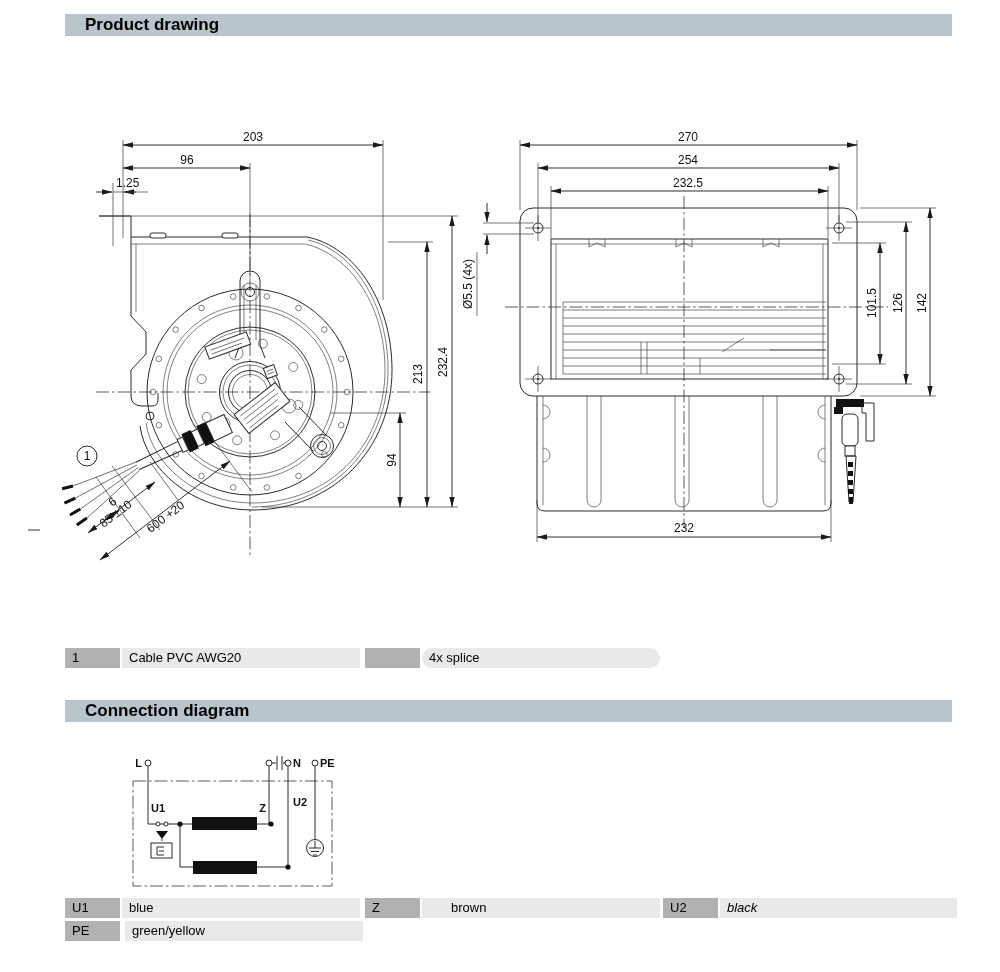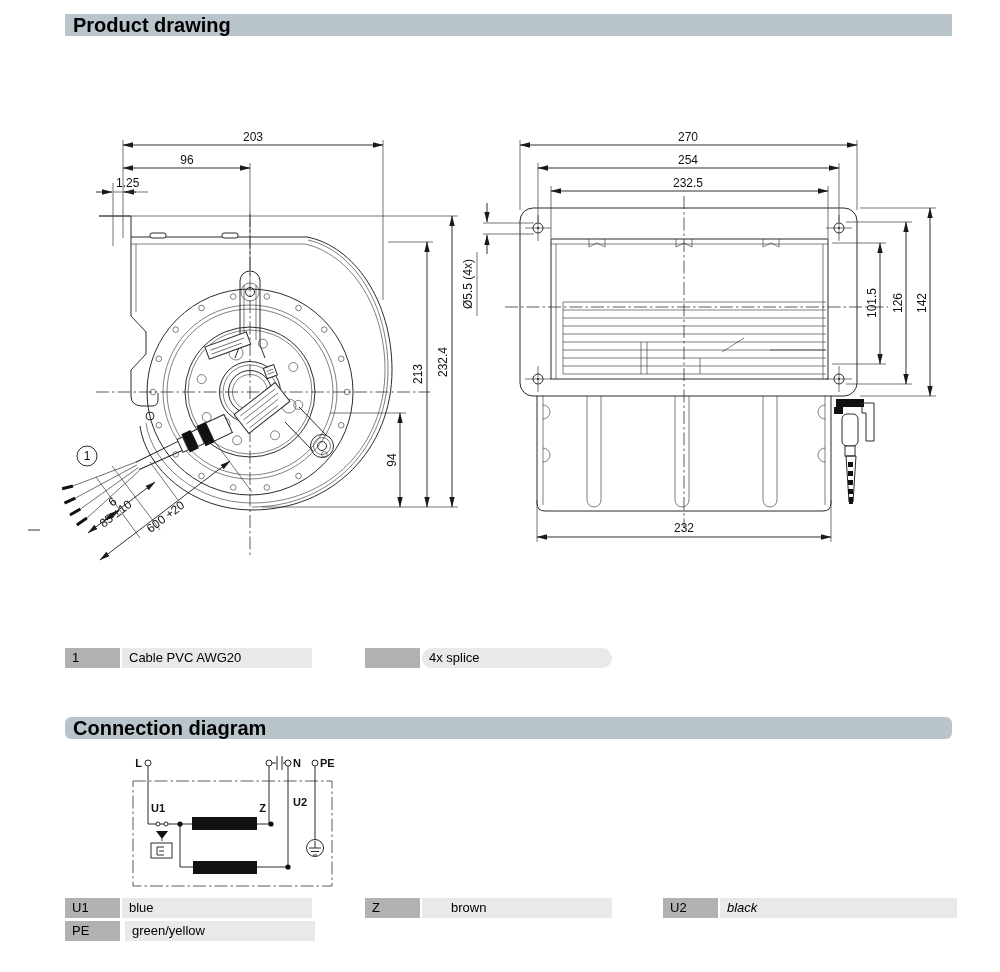--- a/index.html
+++ b/index.html
@@ -1,39 +1,39 @@
 <!DOCTYPE html>
 <html><head>
 <meta charset="utf-8">
 <style>
   html,body{margin:0;padding:0;background:#fff;}
   body{width:1000px;height:972px;position:relative;font-family:"Liberation Sans",sans-serif;color:#000;}
   .hdr{position:absolute;left:65px;width:887px;height:22px;background:#b9c4cb;
-       font-size:20px;font-weight:bold;line-height:22px;padding-left:8px;box-sizing:border-box;}
+       font-size:17px;font-weight:bold;line-height:22px;padding-left:20px;box-sizing:border-box;}
   .tbl{position:absolute;font-size:13px;}
   .cell{position:absolute;height:20px;line-height:20px;box-sizing:border-box;padding-left:7px;}
   .key{background:#b1b1b1;width:55px;}
-  .val{background:#e9e9e9;width:190px;}
+  .val{background:#e9e9e9;width:238px;}
   svg{position:absolute;left:0;top:0;}
   svg text{font-family:"Liberation Sans",sans-serif;font-size:12px;fill:#111;}
   svg text.lbl{font-size:11px;font-weight:bold;}
   .ln{stroke:#2a2a2a;stroke-width:1;fill:none;}
   .th{stroke:#2a2a2a;stroke-width:.6;fill:none;}
   .wit{stroke:#3a3a3a;stroke-width:.7;fill:none;}
   .dim{stroke:#1a1a1a;stroke-width:.9;fill:none;}
   .cl{stroke:#333;stroke-width:.8;fill:none;stroke-dasharray:13 3 2.5 3;}
   .blk{fill:#111;stroke:none;}
   .wh{fill:#fff;stroke:#2a2a2a;stroke-width:1;}
   .dash{position:absolute;left:28px;top:529px;width:12px;height:2px;background:#999;}
 </style>
 </head>
 <body>
 
 <div class="hdr" style="top:14px;">Product drawing</div>
-<div class="hdr" style="top:717px;border-radius:6px;">Connection diagram</div>
+<div class="hdr" style="top:700px;">Connection diagram</div>
 
 <div class="dash"></div>
 
 <svg width="1000" height="972" viewBox="0 0 1000 972">
   <defs>
     <marker id="arr" markerUnits="userSpaceOnUse" markerWidth="11" markerHeight="7" refX="10" refY="3.5" orient="auto-start-reverse">
       <path d="M10.5,3.5 L0,.8 L0,6.2 Z" fill="#1a1a1a"></path>
     </marker>
   </defs>
 

